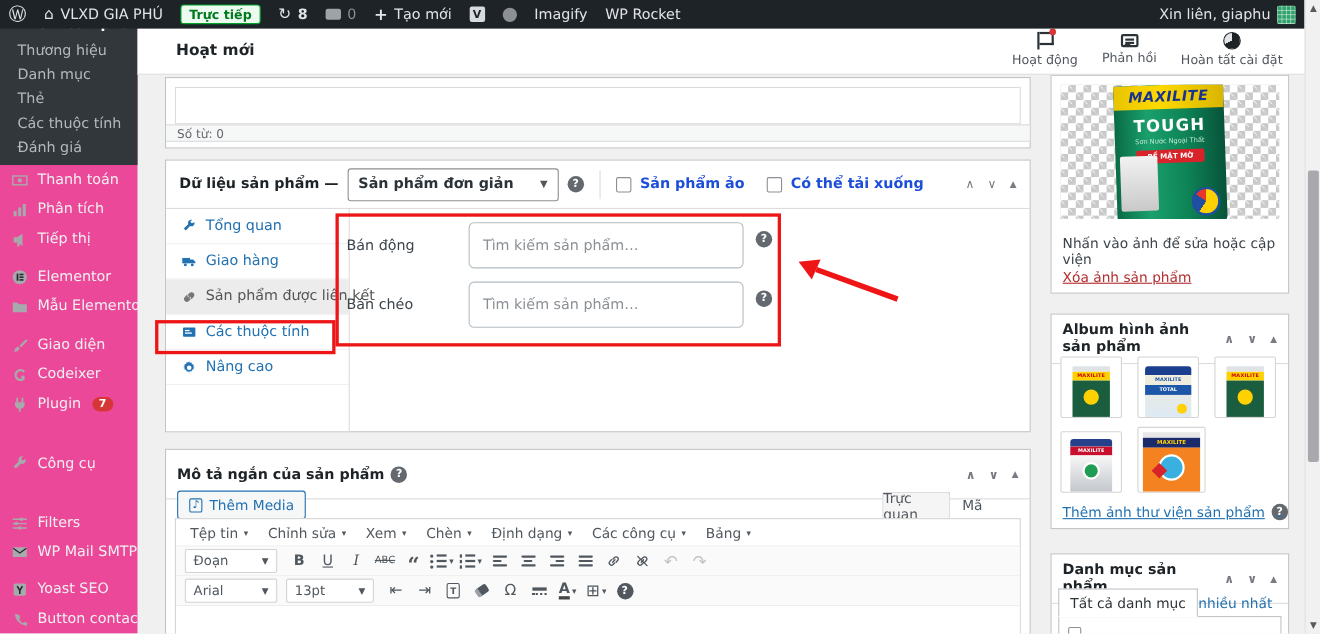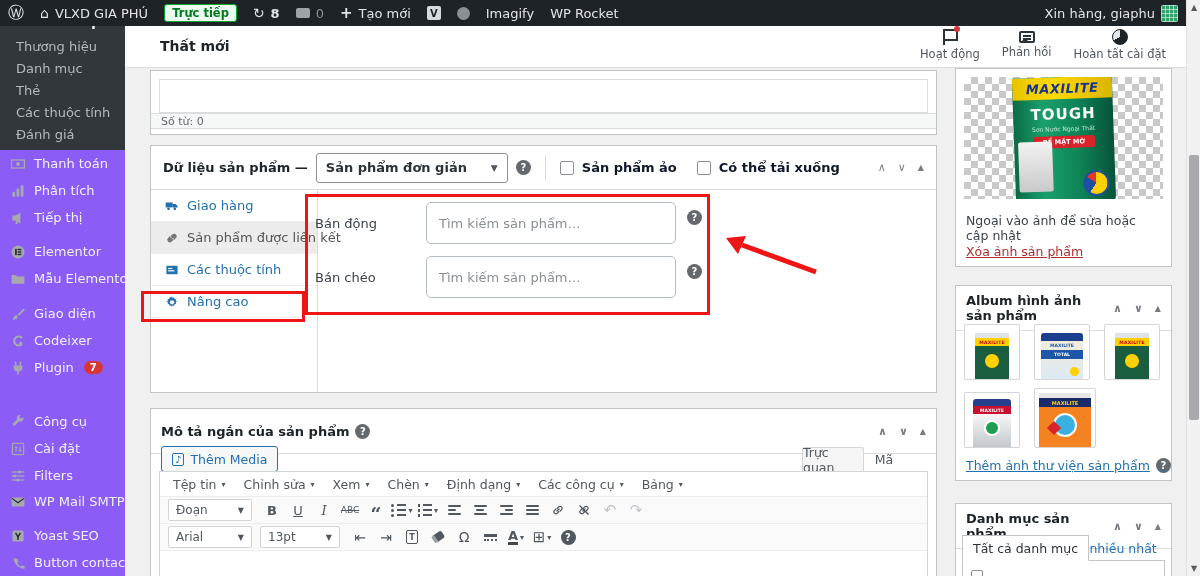--- a/index.html
+++ b/index.html
@@ -9,21 +9,21 @@
 #adminbar{position:absolute;left:0;top:0;width:1186px;height:26px;background:#1d2327;display:flex;align-items:center;z-index:40;color:#e2e4e7}
 .ab-item{display:flex;align-items:center;gap:6px;padding:0 8px;height:26px;font-size:13px;color:#e2e4e7;white-space:nowrap}
 .ab-muted{color:#8c8f94}
 .live-badge{border:1px solid #00a32a;background:#edfaef;color:#007a1f;font-size:11.5px;font-weight:bold;padding:1px 7px;border-radius:3px}
 .ab-bubble{width:14px;height:10px;background:#9ea3a8;border-radius:2px;position:relative}
 .ab-bubble::after{content:"";position:absolute;left:2px;bottom:-3px;border:3px solid transparent;border-top-color:#9ea3a8}
 .ab-dot{width:13px;height:13px;border-radius:50%;background:#8c8f94}
 .yoast-sq{width:14px;height:14px;background:#d7dade;border-radius:2px;color:#1d2327;font-size:10px;font-weight:bold;display:flex;align-items:center;justify-content:center}
 .avatar{width:17px;height:17px;border-radius:2px;background:#2fa36b;background-image:linear-gradient(90deg,rgba(255,255,255,.55) 1px,transparent 1px),linear-gradient(rgba(255,255,255,.55) 1px,transparent 1px);background-size:4px 4px}
 
-#sidebar{position:absolute;left:0;top:0;width:125px;height:576px;background:#8b5cf6;z-index:5}
+#sidebar{position:absolute;left:0;top:0;width:125px;height:576px;background:#ec4899;z-index:5}
 .sb-sub{position:absolute;left:0;top:0;width:125px;height:150px;background:#32373c}
 .sb-subitem{position:absolute;left:16px;color:#b4b9be;font-size:13px;white-space:nowrap}
 .sb-subitem.current{color:#fff;font-weight:bold}
 .sb-item{position:absolute;left:0;width:125px;height:27px;display:flex;align-items:center;gap:8px;padding-left:9px;color:#f0f0f1;font-size:13px;white-space:nowrap}
 .mi{width:17px;height:17px;flex:0 0 17px;display:flex;align-items:center;justify-content:center}
 .mi svg{width:16px;height:16px;fill:#a7aaad}
 .badge7{background:#d63638;color:#fff;border-radius:9px;font-size:10px;font-weight:bold;padding:1px 6px;margin-left:2px}
 
 #topband{position:absolute;left:125px;top:26px;width:1061px;height:42px;background:#fff;border-bottom:1px solid #dcdcde;z-index:6}
 #page-title{position:absolute;left:35px;top:12px;font-size:14px;font-weight:bold;color:#1d2327}
@@ -45,21 +45,21 @@
 
 .inner-edit{position:absolute;left:8px;top:8px;right:8px;height:34px;background:#fff;border:1px solid #dcdcde}
 .wordbar{position:absolute;left:0;top:42px;right:0;height:16px;background:#f6f7f7;border-top:1px solid #dcdcde;border-bottom:1px solid #dcdcde;display:flex;align-items:center;padding-left:10px;font-size:11px;color:#646970}
 
 .pd-head{position:absolute;left:0;top:0;right:0;height:44px;border-bottom:1px solid #dcdcde;display:flex;align-items:center;padding:0 12px;gap:8px}
 .pd-title{font-weight:bold;color:#1d2327}
 .wc-select{width:192px;height:30px;border:1px solid #8c8f94;border-radius:3px;background:#fff;display:flex;align-items:center;justify-content:space-between;padding:0 9px;font-weight:600;color:#2c3338}
 .wc-select .car{font-size:9px;color:#50575e}
 .vline{width:1px;height:26px;background:#dcdcde;margin:0 6px}
 .cbx{width:14px;height:14px;border:1px solid #8c8f94;border-radius:2px;background:#fff;flex:0 0 14px}
-.cb-lbl{font-weight:600;color:#0f172a}
+.cb-lbl{font-weight:600;color:#1d4ed8}
 .wc-tabs{position:absolute;left:0;top:44px;width:167px;bottom:0;background:#fff;border-right:1px solid #dcdcde}
 .wc-tab{height:32px;display:flex;align-items:center;gap:8px;padding-left:13px;color:#2271b1;border-bottom:1px solid #f0f0f1;font-size:13px;white-space:nowrap}
 .wc-tab .ti{width:15px;height:15px;flex:0 0 15px;display:flex;align-items:center;justify-content:center}
 .wc-tab .ti svg{width:14px;height:14px;fill:#2271b1}
 .wc-tab.active{background:#ececec;color:#555}
 .wc-tab.active .ti svg{fill:#777}
 .fld-lbl{position:absolute;left:164px;width:100px;font-size:13px;color:#3c434a}
 .search-input{position:absolute;left:275px;width:250px;height:42px;border:1px solid #b5bcc2;border-radius:5px;padding:0 12px;font-size:13px;color:#3c434a;background:#fff;font-family:inherit}
 .search-input::placeholder{color:#8a8f94}
 
@@ -204,29 +204,20 @@
     <span class="badge7">7</span>
   </div>
   <div class="sb-item" style="top:408px">
     <span class="mi">
         <svg viewBox="0 0 20 20">
           <path d="M16.8 4.2a4.2 4.2 0 0 1-5.6 5.1L5.5 15 3 12.5l5.7-5.7a4.2 4.2 0 0 1 5.1-5.6L11.4 3.6l2.1 2.1z"></path>
         </svg>
       </span>
     <span>Công cụ</span>
   </div>
-  <div class="sb-item" style="top:435px">
-    <span class="mi">
-        <svg viewBox="0 0 20 20">
-          <rect x="3" y="3" width="14" height="14" rx="1.5" fill="none" stroke="#a7aaad" stroke-width="1.6"></rect>
-          <path d="M7.5 13V7M7.5 7L5.8 8.7M7.5 7l1.7 1.7M12.5 7v6m0 0l-1.7-1.7m1.7 1.7l1.7-1.7" fill="none" stroke="#a7aaad" stroke-width="1.4"></path>
-        </svg>
-      </span>
-    <span>Cài đặt</span>
-  </div>
   <div class="sb-item" style="top:462px">
     <span class="mi">
         <svg viewBox="0 0 20 20">
           <g stroke="#a7aaad" stroke-width="1.6">
             <line x1="2" y1="5" x2="18" y2="5"></line>
             <line x1="2" y1="10" x2="18" y2="10"></line>
             <line x1="2" y1="15" x2="18" y2="15"></line>
           </g>
           <circle cx="12" cy="5" r="2"></circle>
           <circle cx="6" cy="10" r="2"></circle>
@@ -258,21 +249,21 @@
     <span class="mi">
         <svg viewBox="0 0 20 20">
           <path d="M4.2 3c-.6 3 1.4 7.6 4.4 10.6s7.6 5 10.6 4.4l.3-3.4-3.9-1.1-1.5 1.5c-1.7-.6-4.3-3.2-4.9-4.9l1.5-1.5-1.1-3.9z" transform="scale(.9) translate(1,1)"></path>
         </svg>
       </span>
     <span>Button contact</span>
   </div>
 </div>
 
 <div id="topband">
-  <div id="page-title">Thất mới</div>
+  <div id="page-title">Hoạt mới</div>
   <div class="hdr-actions">
     <div class="action-btn">
       <span class="flag-ic">
           <i></i>
         </span>
       <span>Hoạt động</span>
     </div>
     <div class="action-btn">
       <span class="chat-ic"></span>
       <span>Phản hồi</span>
@@ -307,21 +298,21 @@
   </span>
   <span class="ab-item">
       <span class="yoast-sq">V</span>
     </span>
   <span class="ab-item">
       <span class="ab-dot"></span>
     </span>
   <span class="ab-item">Imagify</span>
   <span class="ab-item">WP Rocket</span>
   <span style="margin-left:auto" class="ab-item">
-    <span>Xin hàng, giaphu</span>
+    <span>Xin liên, giaphu</span>
     <span class="avatar"></span>
   </span>
 </div>
 
 <div class="panel" style="left:150px;top:70px;width:787px;height:65px">
   <div class="inner-edit"></div>
   <div class="wordbar">
       <span>Số từ: 0</span>
     </div>
 </div>
@@ -343,20 +334,28 @@
       <span>∧</span>
       <span>∨</span>
       <span class="tgl">▲</span>
     </span>
   </div>
 
   <div class="wc-tabs">
     <div class="wc-tab">
       <span class="ti">
           <svg viewBox="0 0 20 20">
+            <path d="M16.8 4.2a4.2 4.2 0 0 1-5.6 5.1L5.5 15 3 12.5l5.7-5.7a4.2 4.2 0 0 1 5.1-5.6L11.4 3.6l2.1 2.1z"></path>
+          </svg>
+        </span>
+      <span>Tổng quan</span>
+    </div>
+    <div class="wc-tab">
+      <span class="ti">
+          <svg viewBox="0 0 20 20">
             <rect x="1" y="5" width="10" height="7"></rect>
             <path d="M11 7h4l3 3v2h-7z"></path>
             <circle cx="5" cy="14" r="1.9"></circle>
             <circle cx="14" cy="14" r="1.9"></circle>
           </svg>
         </span>
       <span>Giao hàng</span>
     </div>
     <div class="wc-tab active">
       <span class="ti">
@@ -557,21 +556,21 @@
   <div class="checker">
     <div class="can">
       <div class="can-band">MAXILITE</div>
       <div class="can-tough">TOUGH</div>
       <div class="can-sub">Sơn Nước Ngoại Thất</div>
       <div class="can-badge">BỀ MẶT MỜ</div>
       <div class="can-house"></div>
       <div class="can-logo"></div>
     </div>
   </div>
-  <div class="fi-caption">Ngoại vào ảnh để sửa hoặc cập nhật</div>
+  <div class="fi-caption">Nhấn vào ảnh để sửa hoặc cập viện</div>
   <div class="fi-remove">Xóa ảnh sản phẩm</div>
 </div>
 
 <div class="panel" style="left:955px;top:285px;width:217px;height:196px">
   <div class="phead">
     <span>Album hình ảnh sản phẩm</span>
     <span class="sorters">
       <span>∧</span>
       <span>∨</span>
       <span class="tgl">▲</span>

